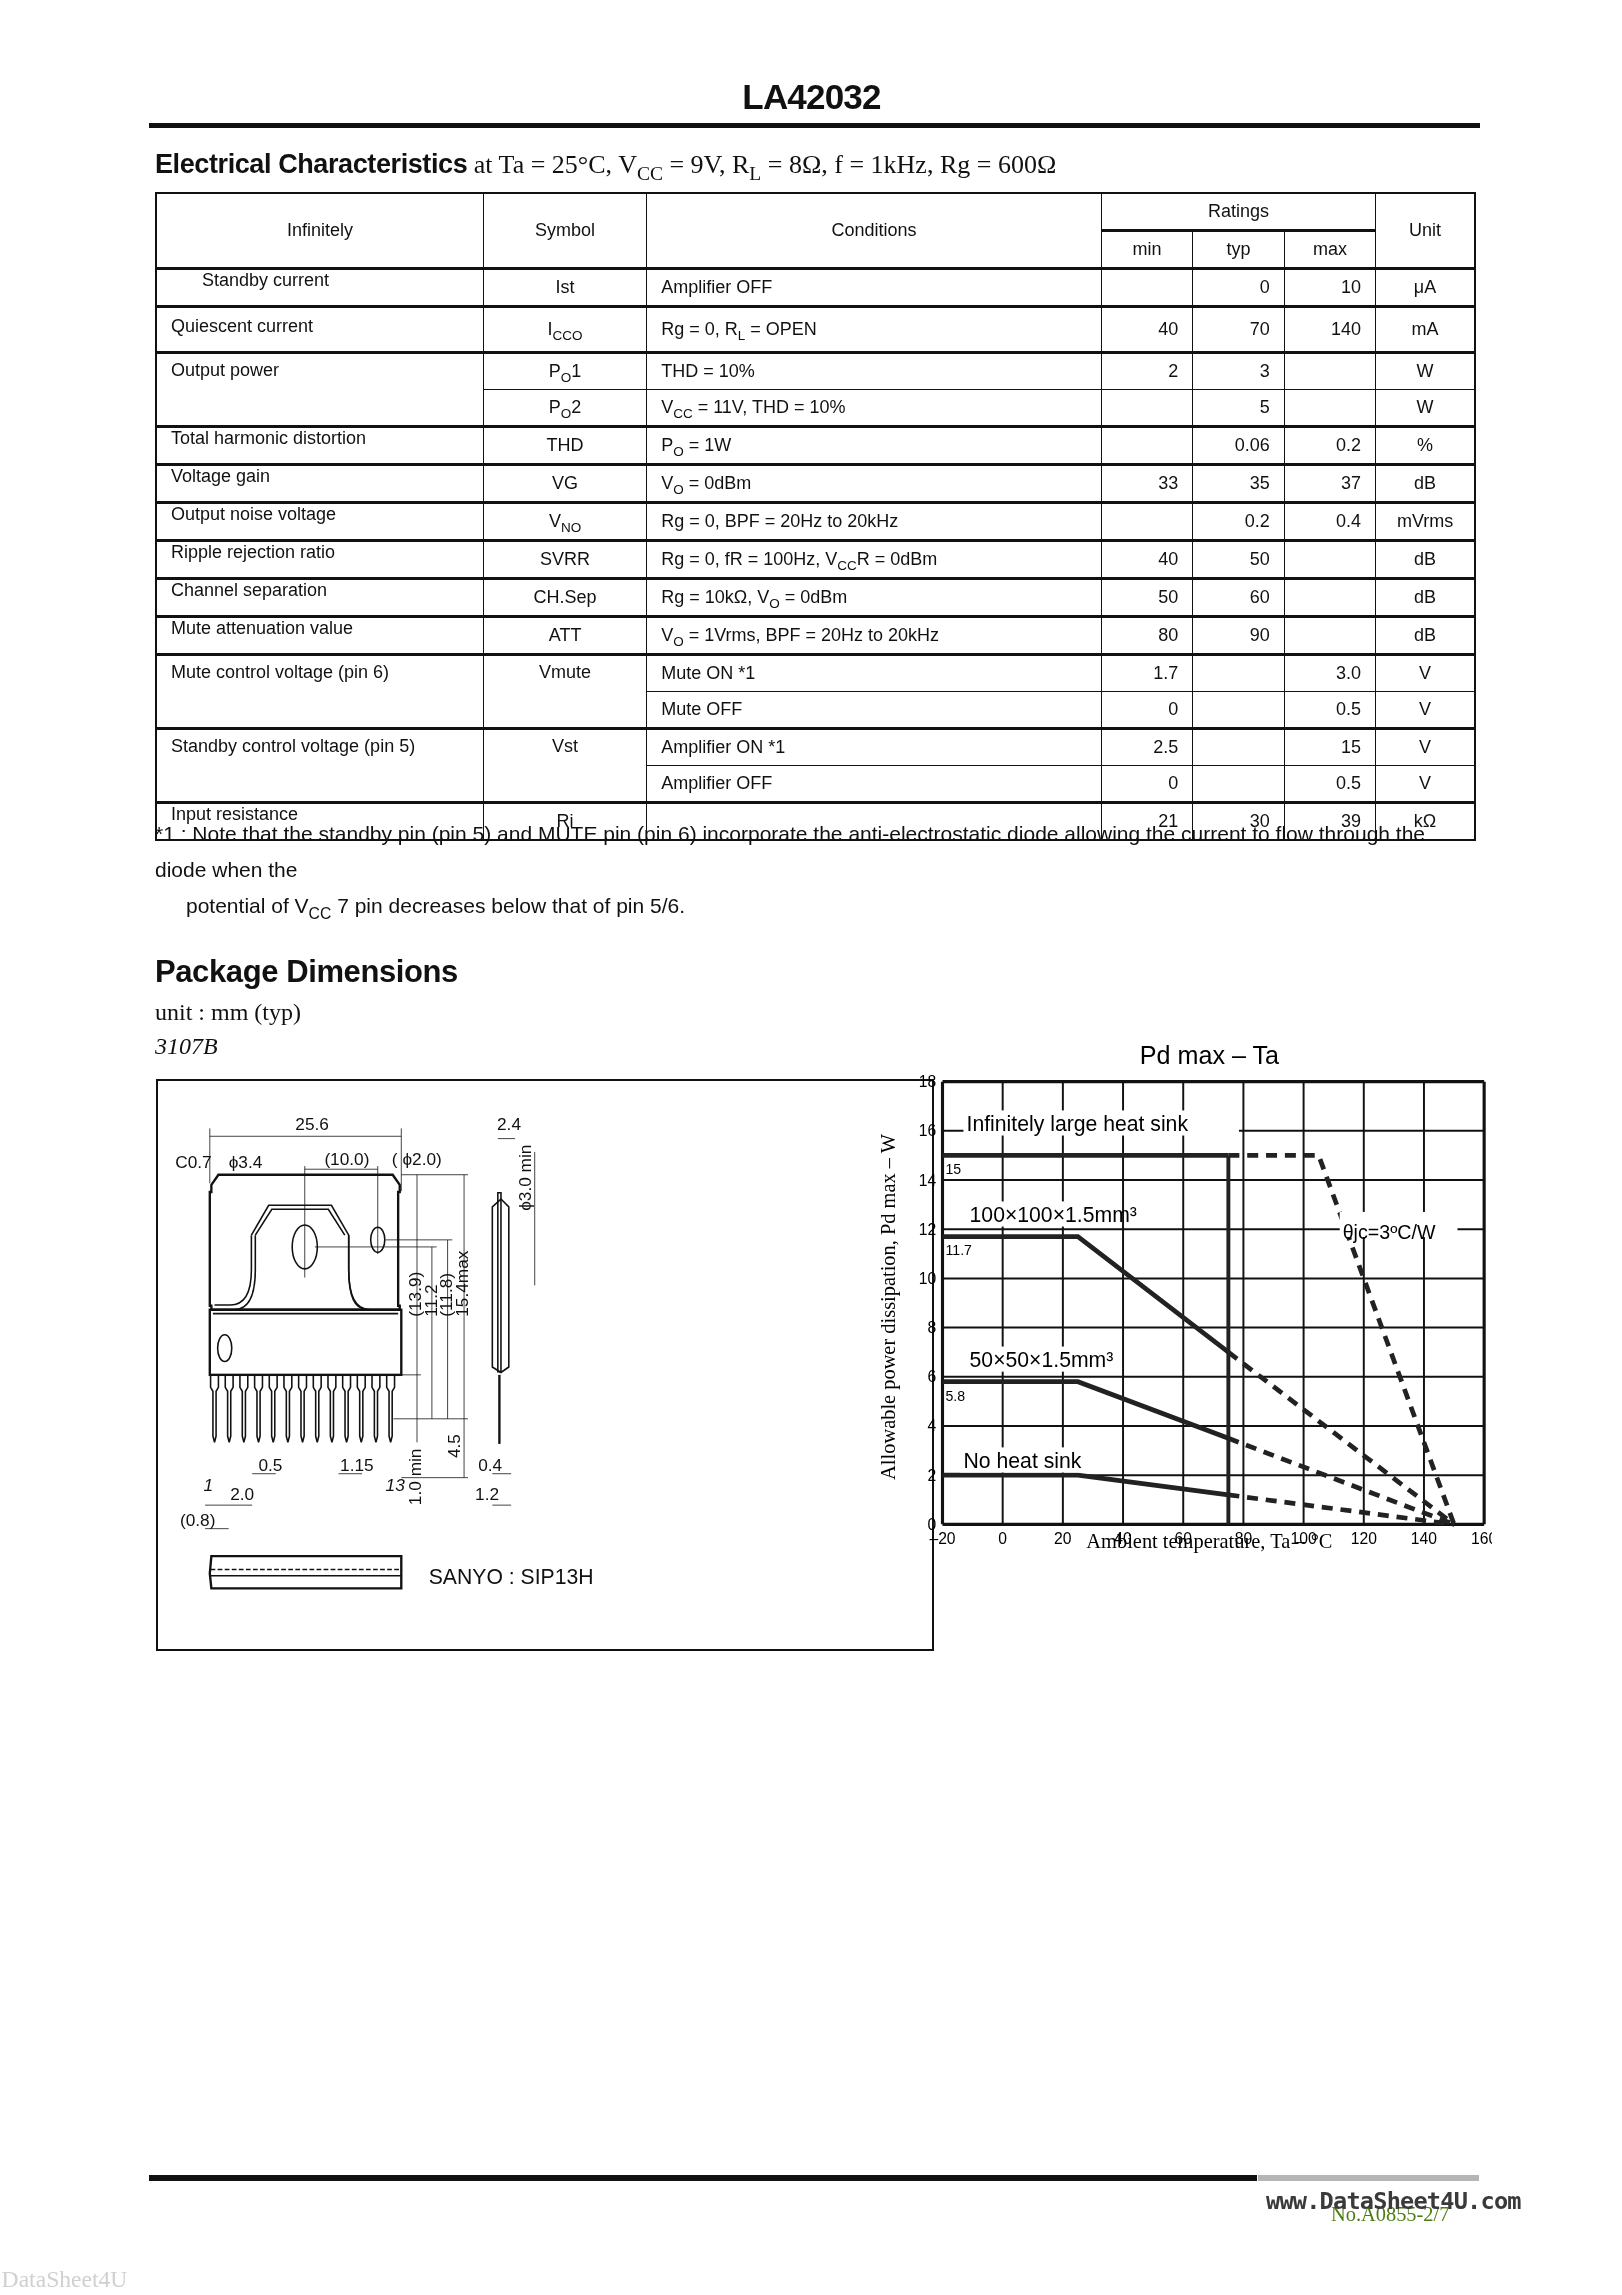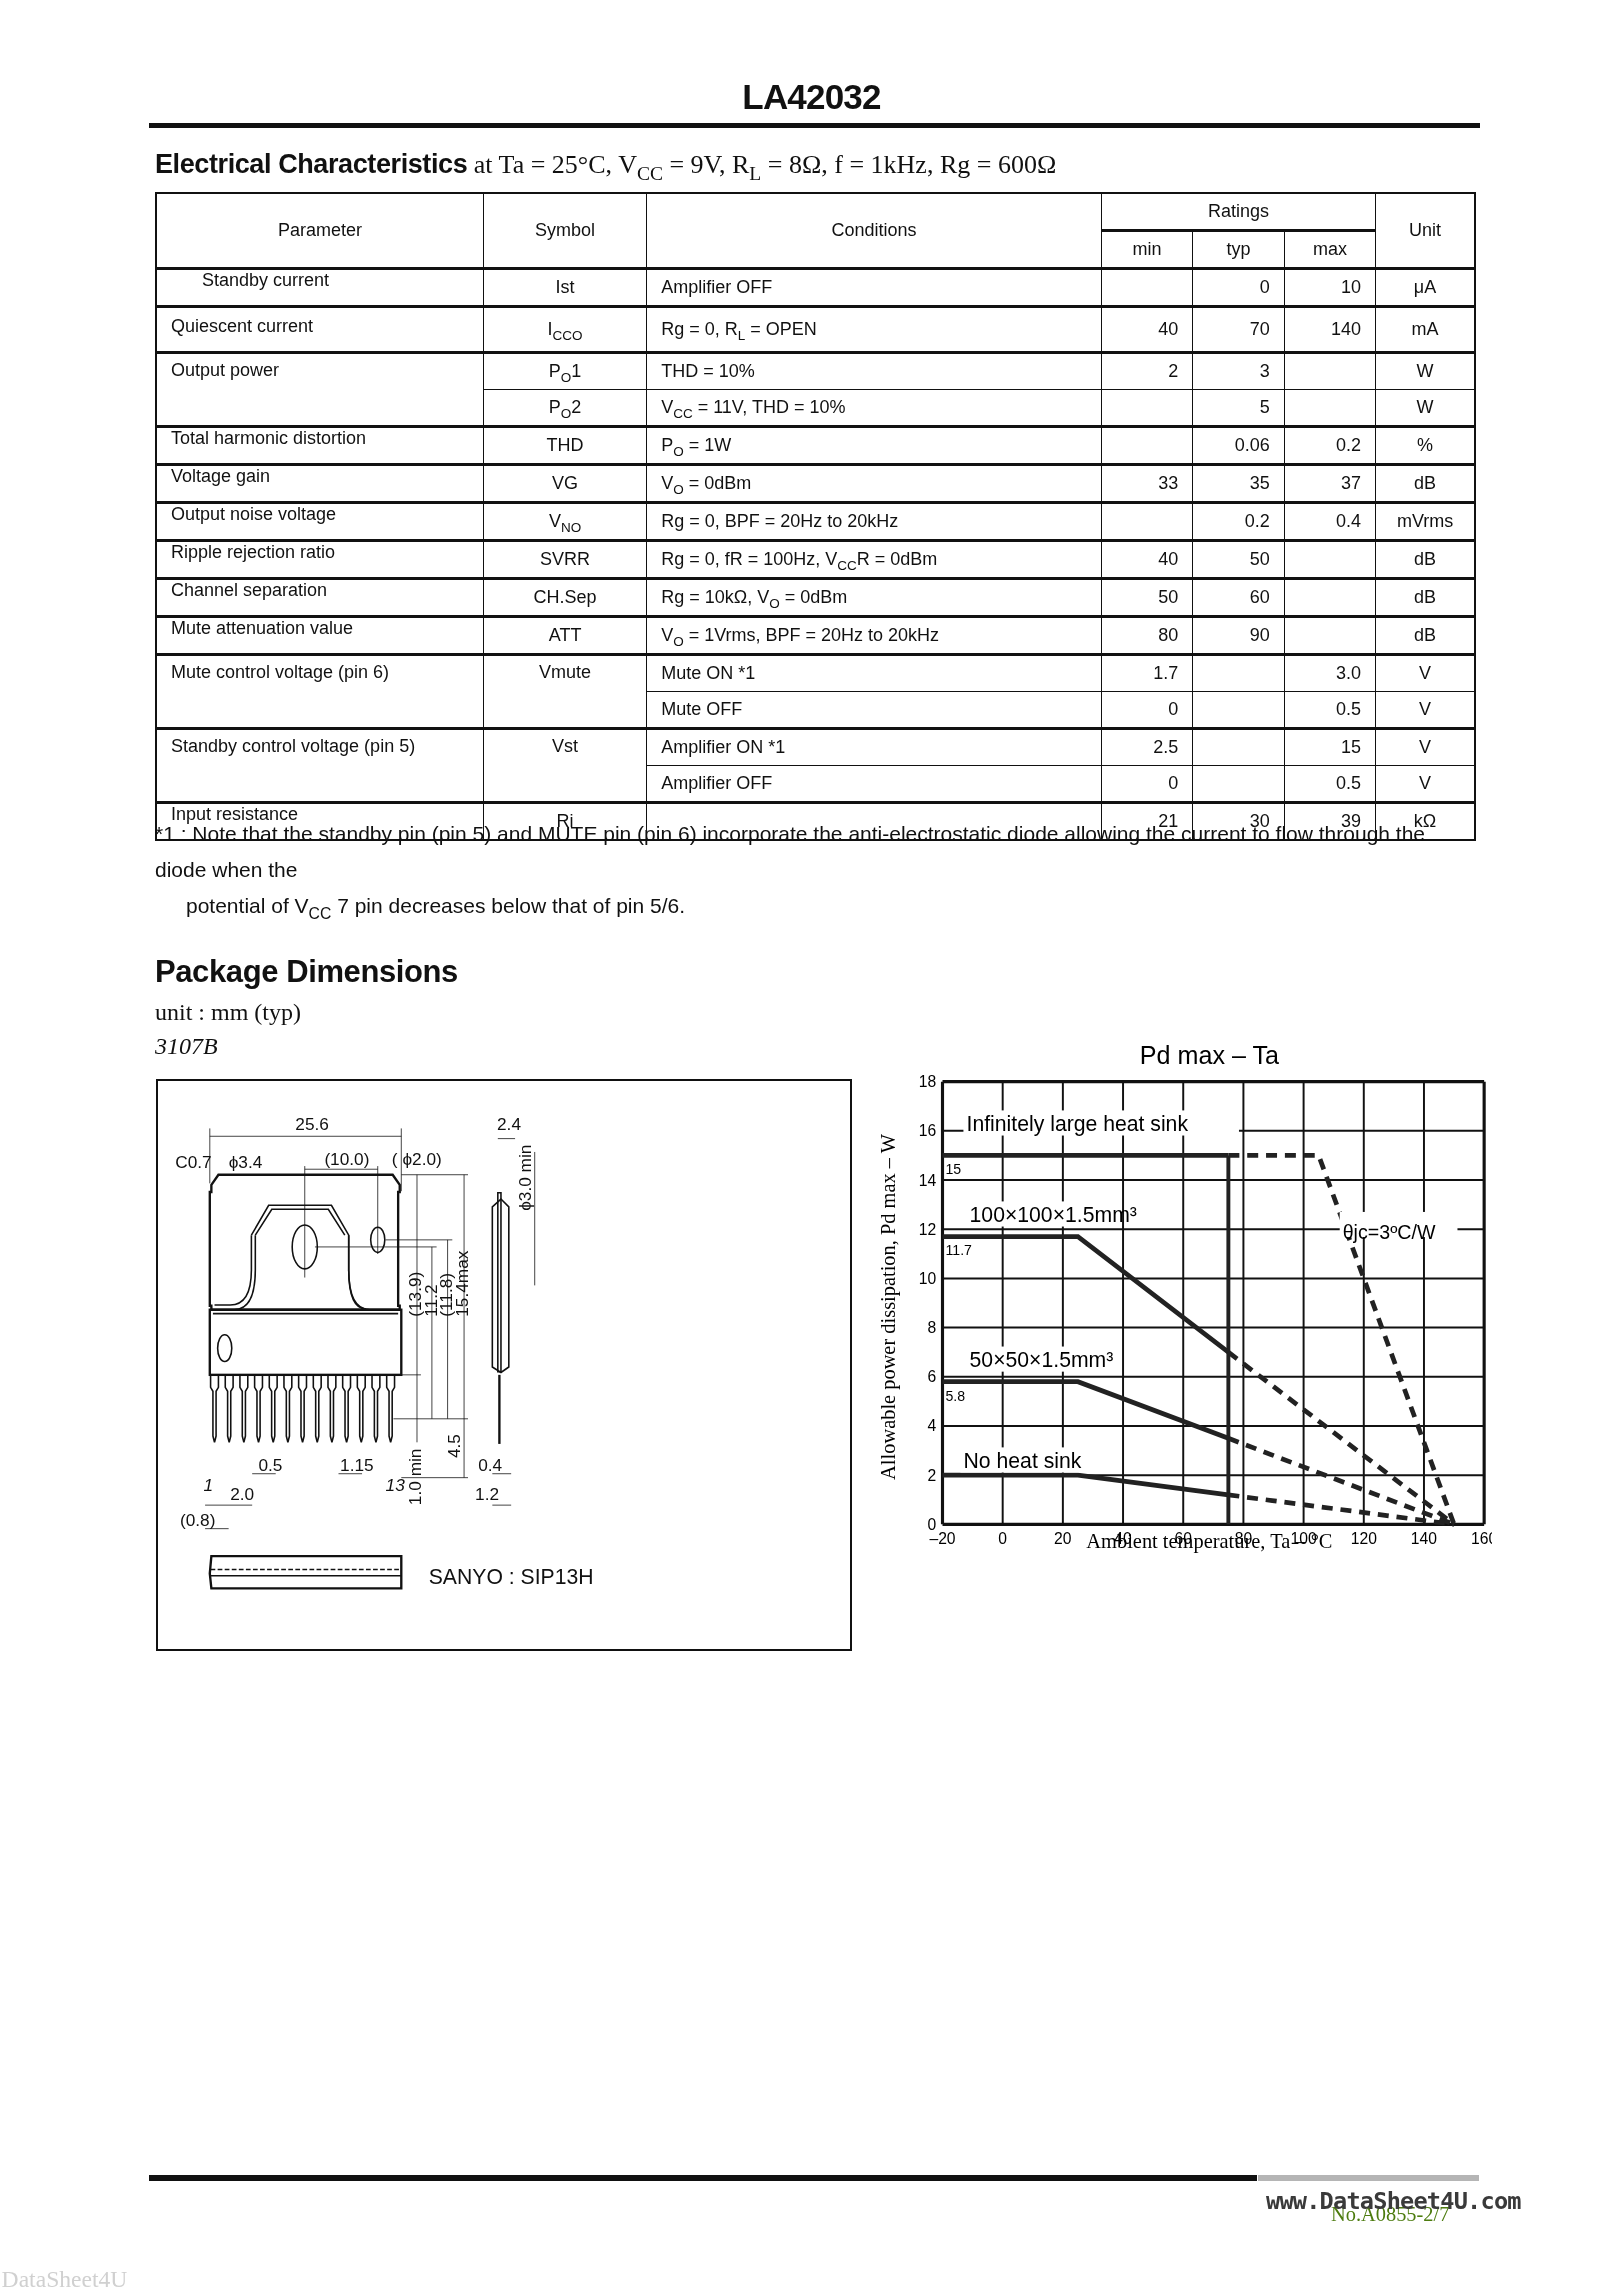--- a/index.html
+++ b/index.html
@@ -21,21 +21,21 @@
   #ec td.l{text-align:left;}
   #ec tr.thick td, #ec tr.thick th{border-top-width:3.1px;}
   #ec{border:2.4px solid #111;}
   .col-param{width:283px;}.col-sym{width:141px;}.col-cond{width:393px;}
   .col-num{width:79px;}.col-unit{width:71px;}
   #footnote{left:155px;top:816px;width:1327px;font-size:21px;line-height:36px;}
   #footnote .l2{padding-left:31px;}
   #pkg-heading{left:155px;top:954px;font-size:31px;font-weight:bold;letter-spacing:-0.4px;}
   #pkg-unit{left:155px;top:999px;font-size:24px;font-family:"Liberation Serif",serif;}
   #pkg-code{left:155px;top:1033px;font-size:24px;font-family:"Liberation Serif",serif;font-style:italic;}
-  #pkg-box{left:156px;top:1079px;width:696px;height:572px;border:2.4px solid #111;box-sizing:border-box;}
+  #pkg-box{left:156px;top:1079px;width:778px;height:572px;border:2.4px solid #111;box-sizing:border-box;}
   #pkg-svg{position:absolute;left:0;top:0;}
   #chart-wrap{left:864px;top:1036px;width:628px;height:534px;}
   #footer-rule{left:149px;top:2175px;width:1108px;height:5.5px;background:#111;}
   #footer-rule-grey{left:1258px;top:2175px;width:221px;height:5.5px;background:#b5b5b5;}
   #footer-site{left:1266px;top:2187px;font-size:23.6px;font-weight:bold;font-family:"DejaVu Sans Mono",monospace;color:#3a3a3a;letter-spacing:-0.8px;}
   #footer-docno{left:1331px;top:2203px;font-size:20.4px;font-family:"Liberation Serif",serif;color:#4d7c0f;}
   #watermark{left:1.6px;top:2266px;font-size:23.6px;font-family:"Liberation Serif",serif;color:#d0d0d0;}
   .dim-text{font-family:"Liberation Sans",sans-serif;font-size:22px;fill:#111;}
 </style>
 </head>
@@ -51,21 +51,21 @@
       <col class="col-param">
       <col class="col-sym">
       <col class="col-cond">
       <col class="col-num">
       <col class="col-num">
       <col class="col-num">
       <col class="col-unit">
     </colgroup>
   <thead>
     <tr class="hdr1">
-      <th rowspan="2">Parameter</th>
+      <th rowspan="2">Infinitely</th>
       <th rowspan="2">Symbol</th>
       <th rowspan="2">Conditions</th>
       <th colspan="3">Ratings</th>
       <th rowspan="2">Unit</th>
     </tr>
     <tr class="hdr2 thick">
       <th>min</th>
       <th>typ</th>
       <th>max</th>
     </tr>

